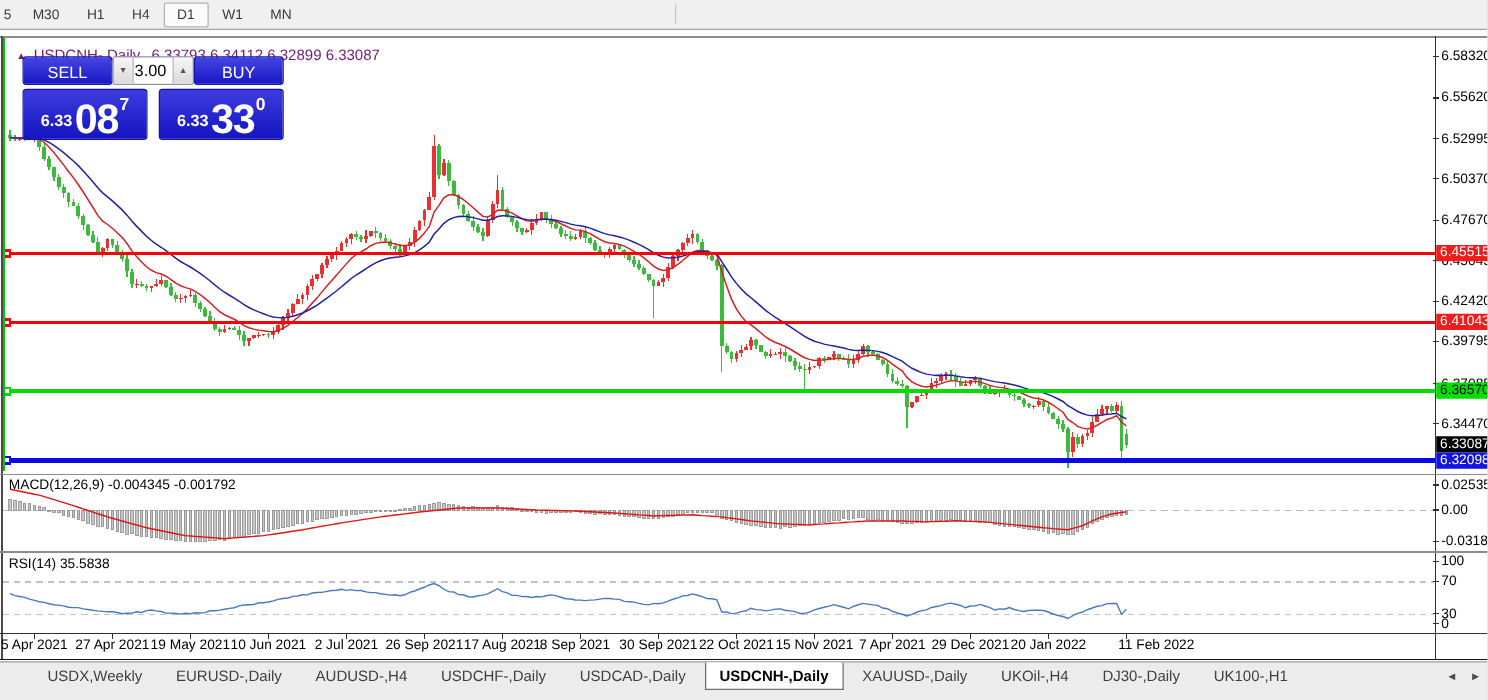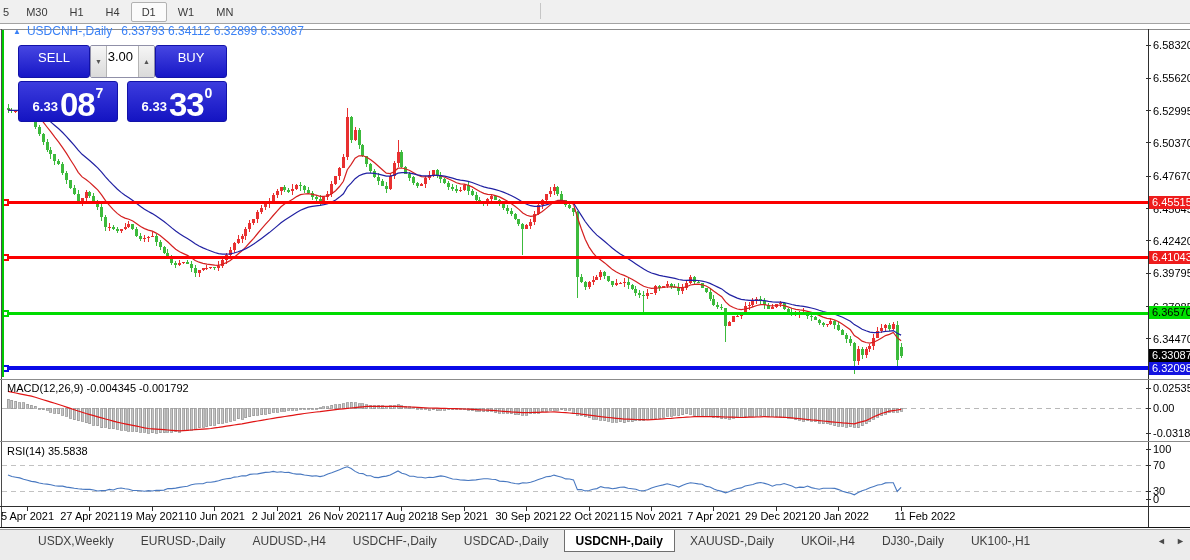--- a/index.html
+++ b/index.html
@@ -13,29 +13,29 @@
   .tf:first-child{padding:4px 6px 4px 3px}
   .tf.active{background:#fbfbfb;border:1px solid #b2b2b2;border-radius:2px;padding:3px 10px}
   .tb-sep{position:absolute;left:540px;top:3px;width:1px;height:16px;background:#c6c6c6}
   
   #plot{position:absolute;left:0;top:0;z-index:1}
   #overlay{position:absolute;left:0;top:0;width:1190px;height:560px;z-index:2;pointer-events:none}
   .axlab{position:absolute;left:1153px;font-size:11px;color:#000;line-height:13px;white-space:nowrap}
   .badge{position:absolute;left:1149px;width:41px;font-size:11px;line-height:13px;height:13px;
          padding-left:3px;white-space:nowrap}
   .datelab{position:absolute;top:510px;font-size:11px;color:#000;transform:translateX(-50%);white-space:nowrap}
-  #chart-title{position:absolute;left:13px;top:24px;z-index:3;font-size:12px;color:#3b82f6;white-space:nowrap}
+  #chart-title{position:absolute;left:13px;top:37px;z-index:3;font-size:12px;color:#701a75;white-space:nowrap}
   #chart-title .collapse{font-size:8px;margin-right:6px;vertical-align:1px}
   #chart-title .sym{margin-right:9px}
   #macd-label,#rsi-label{position:absolute;left:7px;font-size:11px;color:#000;z-index:3;white-space:nowrap}
   #macd-label{top:382px}
   #rsi-label{top:445px}
   
   #trade-panel{position:absolute;left:18px;top:45px;width:209px;z-index:3}
-  .tp-row1{display:flex;height:33px;gap:0}
+  .tp-row1{display:flex;height:23px;gap:0}
   .tp-btn{flex:0 0 70px;background:linear-gradient(#4646e2,#1717c6);color:#fff;font-size:13px;
           text-align:center;line-height:23px;border-radius:3px;border:1px solid #1212a8}
   .vol-box{flex:1;display:flex;background:#fff;border:1px solid #9090a8;border-radius:2px;overflow:hidden}
   .vol-btn{width:15px;background:linear-gradient(#f6f6f6,#dadada);border-right:1px solid #b4b4b4;
            font-size:7px;color:#555;display:flex;align-items:center;justify-content:center}
   .vol-btn.up{border-right:none;border-left:1px solid #b4b4b4}
   .vol-val{flex:1;text-align:right;font-size:13px;line-height:21px;padding-right:5px;color:#000}
   .tp-row2{display:flex;gap:9px;margin-top:3px}
   .price-box{flex:1;height:36px;background:linear-gradient(#3c3cde,#1414c2);border-radius:3px;
              border:1px solid #1212a8;color:#fff;display:flex;align-items:flex-end;justify-content:center;
@@ -875,21 +875,21 @@
       <div class="badge" style="top: 196.258px; background: rgb(238, 28, 28); color: rgb(255, 255, 255);">6.45515</div>
       <div class="badge" style="top: 251.353px; background: rgb(238, 28, 28); color: rgb(255, 255, 255);">6.41043</div>
       <div class="badge" style="top: 306.46px; background: rgb(0, 224, 0); color: rgb(0, 0, 0);">6.36570</div>
       <div class="badge" style="top: 349.371px; background: rgb(0, 0, 0); color: rgb(255, 255, 255);">6.33087</div>
       <div class="badge" style="top: 361.555px; background: rgb(20, 20, 224); color: rgb(255, 255, 255);">6.32098</div>
       <div class="datelab" style="left: 27.5px;">5 Apr 2021</div>
       <div class="datelab" style="left: 89.9px;">27 Apr 2021</div>
       <div class="datelab" style="left: 152.3px;">19 May 2021</div>
       <div class="datelab" style="left: 214.7px;">10 Jun 2021</div>
       <div class="datelab" style="left: 277.1px;">2 Jul 2021</div>
-      <div class="datelab" style="left: 339.5px;">26 Nov 2021</div>
+      <div class="datelab" style="left: 339.5px;">26 Sep 2021</div>
       <div class="datelab" style="left: 401.9px;">17 Aug 2021</div>
       <div class="datelab" style="left: 460px;">8 Sep 2021</div>
       <div class="datelab" style="left: 526.7px;">30 Sep 2021</div>
       <div class="datelab" style="left: 589.1px;">22 Oct 2021</div>
       <div class="datelab" style="left: 651.5px;">15 Nov 2021</div>
       <div class="datelab" style="left: 713.9px;">7 Apr 2021</div>
       <div class="datelab" style="left: 776.3px;">29 Dec 2021</div>
       <div class="datelab" style="left: 838.7px;">20 Jan 2022</div>
       <div class="datelab" style="left: 925px;">11 Feb 2022</div>
     </div>

